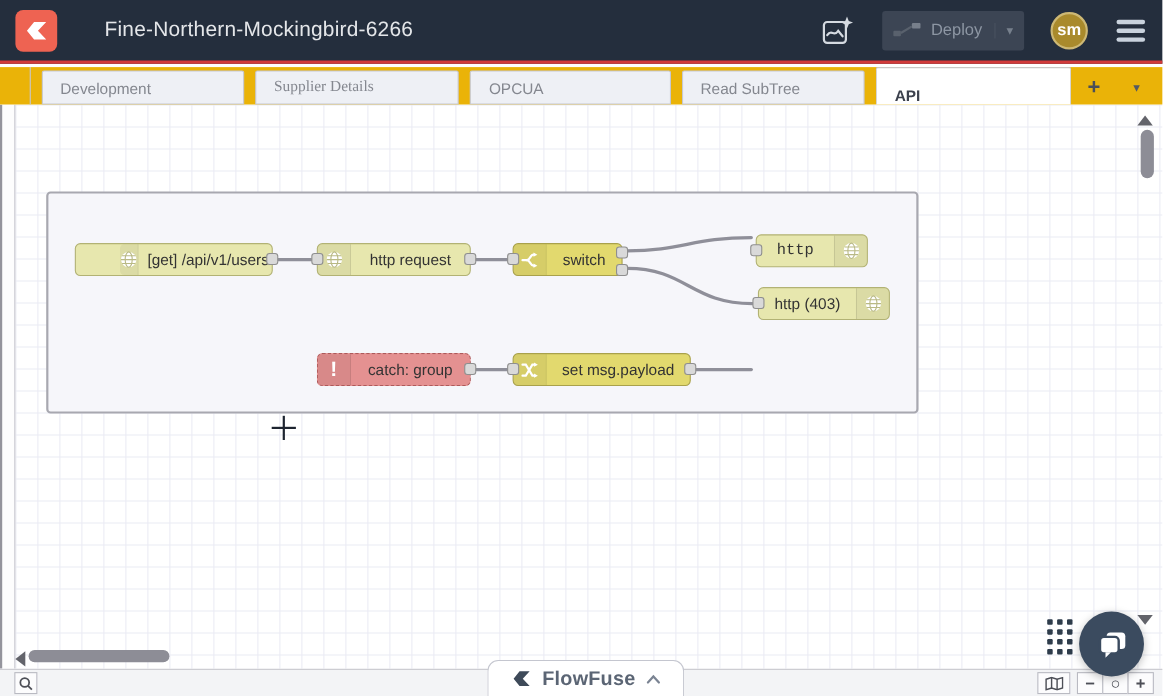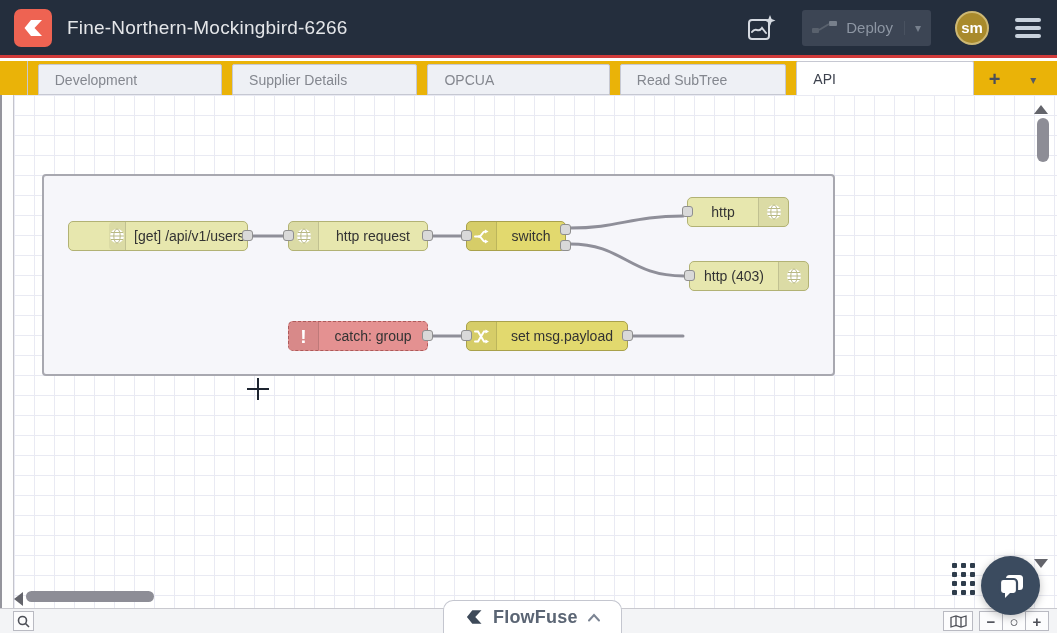--- a/index.html
+++ b/index.html
@@ -3,21 +3,21 @@
 <meta charset="utf-8">
 <style>
   * { box-sizing: border-box; margin: 0; padding: 0; }
   html,body { width:1057px; height:633px; overflow:hidden; }
   body { font-family:"Liberation Sans", sans-serif; background:#fff; }
   #app { position:relative; width:1057px; height:633px; overflow:hidden; background:#fff; }
 
   
   .header { position:absolute; top:0; left:0; width:100%; height:58px;
             background:#242e3d; display:flex; align-items:center; padding:0 14px;
-            border-bottom:3px solid #d23b3b; z-index:40; }
+            border-bottom:3px solid #d23b3b; z-index:40;gap:28px; }
   .logo-badge { width:38px; height:38px; border-radius:7px; background:#ee6352;
                 display:flex; align-items:center; justify-content:center; flex:0 0 auto; }
   .header-title { color:#e4e6e9; font-size:19px; font-weight:500; margin-left:15px; letter-spacing:.2px; }
   .header-right { margin-left:auto; display:flex; align-items:center; gap:24px; }
   .ai-icon-btn { width:32px; height:30px; display:flex; align-items:center; justify-content:center; cursor:pointer; }
   .deploy-btn { height:36px; background:#3c4554; border-radius:3px; display:flex; align-items:center;
                 padding:0 10px; color:#8d96a3; font-size:15px; gap:9px; cursor:default; }
   .deploy-caret { color:#77808d; font-size:12px; padding-left:10px; margin-left:2px;
                   border-left:1px solid rgba(255,255,255,0.07); }
   .avatar { width:34px; height:34px; border-radius:50%; background:#a98a2c; border:2px solid #cdb874;
@@ -25,21 +25,21 @@
   .hamburger { display:flex; flex-direction:column; gap:4px; cursor:pointer; padding:2px; }
   .hamburger span { display:block; width:26px; height:4px; background:#c9d2dd; border-radius:2px; }
 
   
   .tabbar { position:absolute; top:61px; left:0; width:100%; height:34px; background:#eab308;
             display:flex; align-items:flex-end; z-index:30; }
   .tab-spacer { width:28px; height:34px; border-right:1px solid #c6c8d2; }
   .tab { height:31px; background:#eef0f5; border:1px solid #c6c8d2; color:#84878f;
          font-size:14px; display:flex; align-items:center; padding-left:16px;
          margin-left:10px; cursor:pointer; border-radius:2px 2px 0 0; }
-  .tab.active { height:34px; background:#fff; color:#3c414d; font-weight:normal; border-bottom:none; }
+  .tab.active { height:34px; background:#fff; color:#3c414d; font-weight:bold; border-bottom:none;align-items:flex-end; }
   .tab-add { margin-left:auto; width:42px; height:31px; display:flex; align-items:center; justify-content:center;
              color:#4a4f5a; font-size:20px; font-weight:bold; cursor:pointer; }
   .tab-menu { width:36px; height:31px; display:flex; align-items:center; justify-content:center;
               color:#555a64; font-size:12px; cursor:pointer; margin-right:6px; }
 
   
   .canvas { position:absolute; top:95px; left:0; width:1057px; height:513px; background:#fff; overflow:hidden; }
   .canvas-grid { position:absolute; left:14px; top:0; right:0; bottom:0;
     background-image:linear-gradient(#e9eaf3 1px, transparent 1px),
                      linear-gradient(90deg, #e9eaf3 1px, transparent 1px);
@@ -142,21 +142,21 @@
           <span></span>
       </div>
     </div>
   </div>
 
   <div class="tabbar">
     <div class="tab-spacer"></div>
     <div class="tab" style="width:186px;">
       <span>Development</span>
     </div>
-    <div class="tab" style="width:187px;">
+    <div class="tab" style="width:187px;font-family:Liberation Serif, serif;">
       <span>Supplier Details</span>
     </div>
     <div class="tab" style="width:184px;">
       <span>OPCUA</span>
     </div>
     <div class="tab" style="width:168px;">
       <span>Read SubTree</span>
     </div>
     <div class="tab active" style="width:179px;">
       <span>API</span>
@@ -224,21 +224,21 @@
           <path d="M12 1.5 L15.5 3.5 L12 5.5 Z" fill="#fff" stroke="none"></path>
           <path d="M12 11.5 L15.5 13.5 L12 15.5 Z" fill="#fff" stroke="none"></path>
         </svg>
       </div>
       <span class="node-label">switch</span>
       <div class="port in"></div>
       <div class="port out fixed" style="top:2px;"></div>
       <div class="port out fixed" style="top:18px;"></div>
     </div>
 
-    <div class="node n-http" style="left:687px; top:102px; width:102px;">
+    <div class="node n-http" style="left:687px; top:118px; width:102px;font-family:Liberation Mono, monospace;">
       <span class="node-label">http</span>
       <div class="node-icon right">
         <svg width="16" height="16" viewBox="0 0 16 16">
             <circle cx="8" cy="8" r="7" fill="#fff"></circle>
             <g stroke="#b9b985" stroke-width="1" fill="none">
               <ellipse cx="8" cy="8" rx="3.2" ry="7"></ellipse>
               <line x1="1" y1="8" x2="15" y2="8"></line>
               <line x1="2" y1="4.5" x2="14" y2="4.5"></line>
               <line x1="2" y1="11.5" x2="14" y2="11.5"></line>
             </g>

